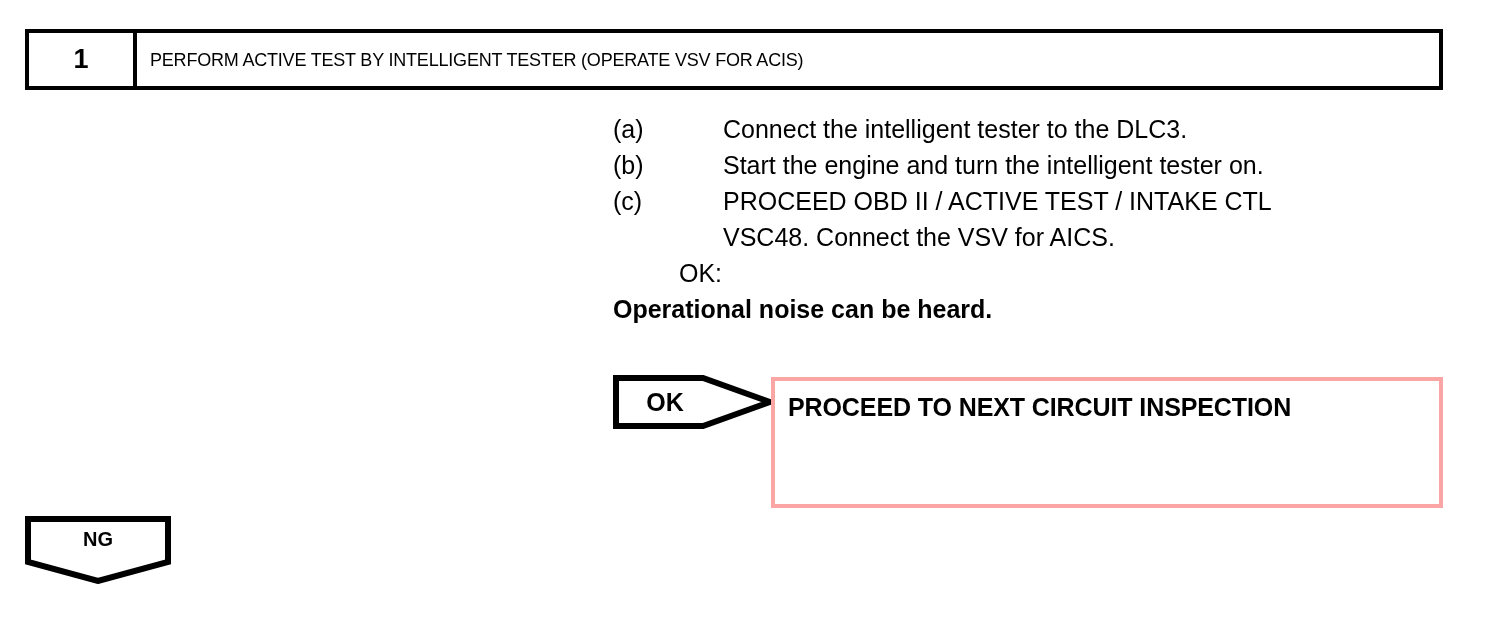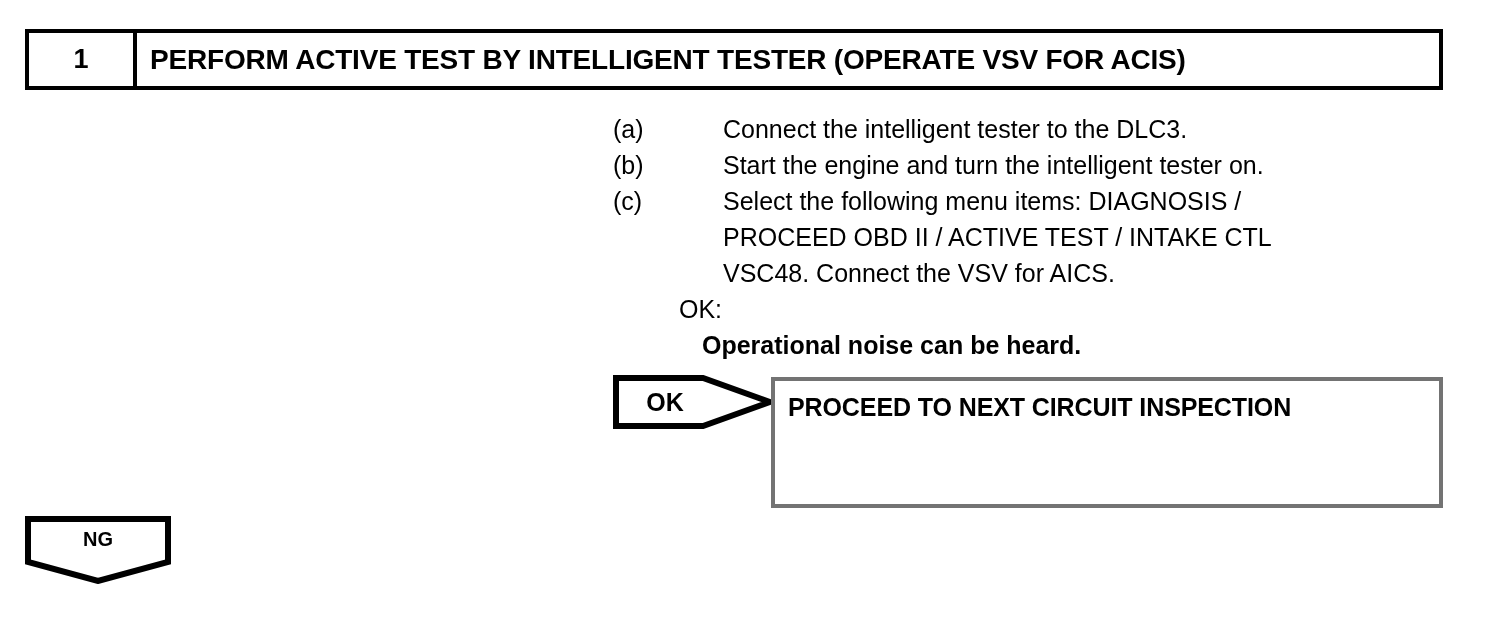--- a/index.html
+++ b/index.html
@@ -46,22 +46,22 @@
     line-height: 1;
   }
   .step-title-cell {
     flex: 1 1 auto;
     display: flex;
     align-items: center;
     padding-left: 13px;
     box-sizing: border-box;
   }
   .step-title {
-    font-size: 28px;
-    font-weight: bold;
+    font-size: 18px;
+    font-weight: normal;
     letter-spacing: -0.2px;
     white-space: nowrap;
     line-height: 1;
   }
 
   
   .procedure {
     position: absolute;
     left: 613px;
     top: 111px;
@@ -88,21 +88,20 @@
     display: block;
   }
 
   .ok-label {
     margin-left: 66px;
     font-size: 25px;
     font-weight: normal;
     line-height: 36px;
   }
   .ok-criteria {
-    margin-left: 89px;
     font-size: 25px;
     font-weight: bold;
     line-height: 36px;
   }
 
   
   .ok-chevron {
     position: absolute;
     left: 613px;
     top: 375px;
@@ -128,21 +127,21 @@
     line-height: 1;
   }
 
   
   .result-box {
     position: absolute;
     left: 771px;
     top: 377px;
     width: 672px;
     height: 131px;
-    border: 4px solid #737373;
+    border: 4px solid #fca5a5;
     box-sizing: border-box;
     background: #fff;
     padding: 8px 0 0 13px;
   }
   .result-line {
     font-size: 25px;
     font-weight: bold;
     line-height: 36px;
     letter-spacing: -0.1px;
     white-space: nowrap;
@@ -195,21 +194,20 @@
   </div>
 
   <div class="proc-row">
     <span class="proc-marker">(b)</span>
     <span class="proc-text">Start the engine and turn the intelligent tester on.</span>
   </div>
 
   <div class="proc-row">
     <span class="proc-marker">(c)</span>
     <span class="proc-text">
-      <span class="cont-line">Select the following menu items: DIAGNOSIS /</span>
       <span class="cont-line">PROCEED OBD II / ACTIVE TEST / INTAKE CTL</span>
       <span class="cont-line">VSC48. Connect the VSV for AICS.</span>
     </span>
   </div>
 
   <div class="ok-label">OK:</div>
   <div class="ok-criteria">Operational noise can be heard.</div>
 </div>
 
 <div class="ok-chevron">

